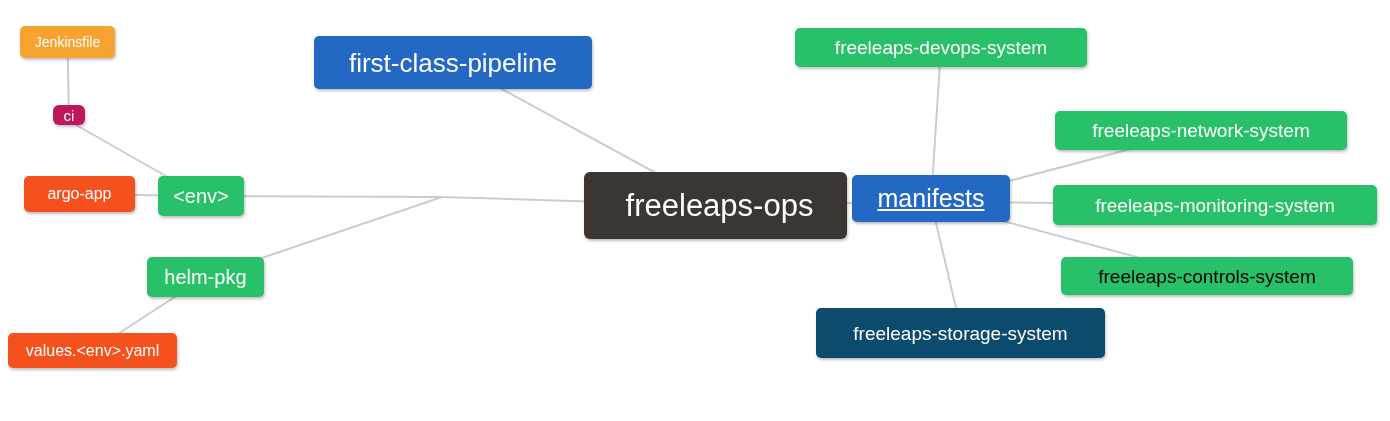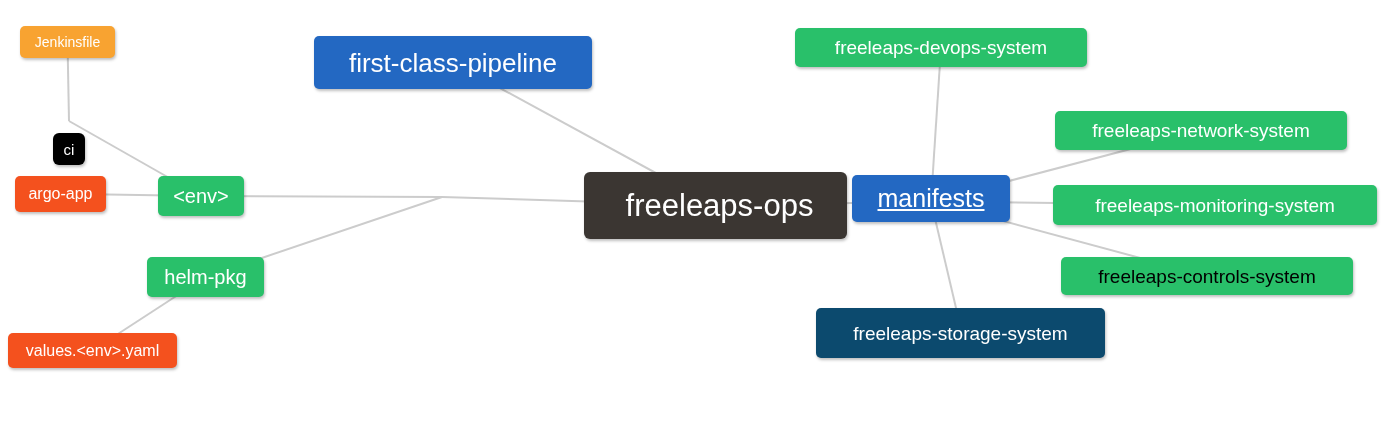--- a/index.html
+++ b/index.html
@@ -56,23 +56,23 @@
       <line x1="715.5" y1="205.5" x2="931" y2="201.5" stroke="#cccccc"></line>
       <line x1="931" y1="201.5" x2="941" y2="47.5" stroke="#cccccc"></line>
       <line x1="931" y1="201.5" x2="1201" y2="130.5" stroke="#cccccc"></line>
       <line x1="931" y1="201.5" x2="1215" y2="205" stroke="#cccccc"></line>
       <line x1="931" y1="201.5" x2="1207" y2="276" stroke="#cccccc"></line>
       <line x1="931" y1="201.5" x2="960.5" y2="327" stroke="#cccccc"></line>
     </svg>
 
   <div class="node" style="left: 20px; top: 26px; width: 95px; height: 32px; font-size: 14px; background-color: rgb(248, 163, 49); color: rgb(255, 255, 255);">Jenkinsfile</div>
 
-  <div class="node" style="left: 53px; top: 105px; width: 32px; height: 32px; font-size: 15px; border-radius: 6px; background-color: #000000; color: rgb(255, 255, 255); margin-top: 28px;">ci</div>
+  <div class="node" style="left: 53px; top: 105px; width: 32px; height: 20px; font-size: 15px; border-radius: 6px; background-color: #be185d; color: rgb(255, 255, 255);">ci</div>
 
-  <div class="node" style="left: 15px; top: 176px; width: 91px; height: 36px; font-size: 16px; background-color: rgb(244, 81, 30); color: rgb(255, 255, 255);">argo-app</div>
+  <div class="node" style="left: 24px; top: 176px; width: 111px; height: 36px; font-size: 16px; background-color: rgb(244, 81, 30); color: rgb(255, 255, 255);">argo-app</div>
 
   <div class="node" style="left: 158px; top: 176px; width: 86px; height: 40px; font-size: 20px; background-color: rgb(41, 192, 106); color: rgb(255, 255, 255);">&lt;env&gt;</div>
 
   <div class="node" style="left: 147px; top: 257px; width: 117px; height: 40px; font-size: 20px; background-color: rgb(41, 192, 106); color: rgb(255, 255, 255);">helm-pkg</div>
 
   <div class="node" style="left: 8px; top: 333px; width: 169px; height: 35px; font-size: 16px; background-color: rgb(244, 81, 30); color: rgb(255, 255, 255);">values.&lt;env&gt;.yaml</div>
 
   <div class="node" style="left: 314px; top: 36px; width: 278px; height: 53px; font-size: 26px; background-color: rgb(35, 104, 194); color: rgb(255, 255, 255);">first-class-pipeline</div>
 
 

